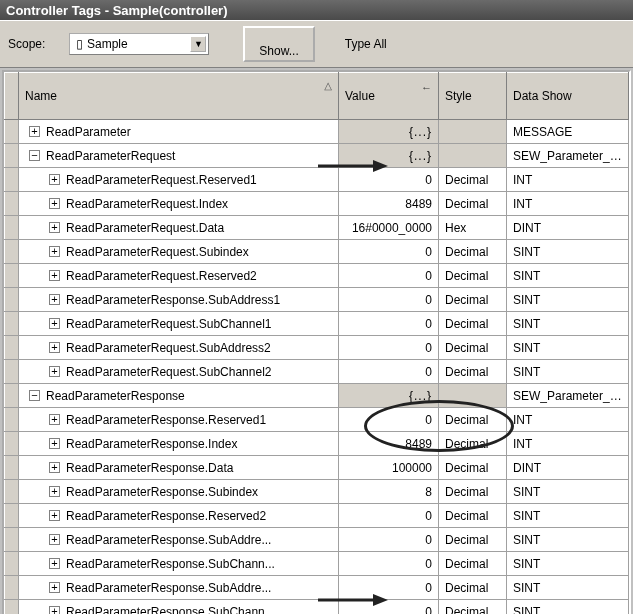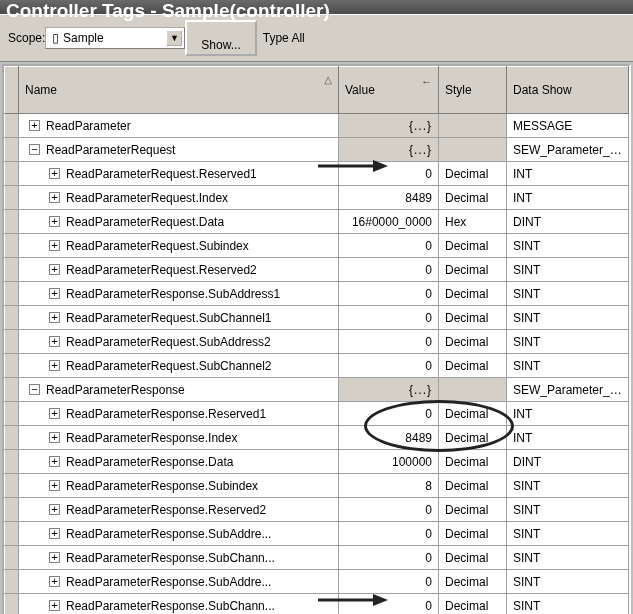--- a/index.html
+++ b/index.html
@@ -9,35 +9,35 @@
     font-size: 12px;
     background: #c0c0c0;
     width: 633px;
     height: 614px;
     overflow: hidden;
     position: relative;
   }
   .titlebar {
     background: linear-gradient(#6a6a6a, #4a4a4a);
     color: #fff;
-    height: 14px;
+    height: 20px;
     line-height: 22px;
     padding: 0 6px;
     font-weight: bold;
-    font-size: 19px;
+    font-size: 13px;
   }
   .toolbar {
     background: #d4d0c8;
     border-top: 1px solid #fff;
     border-bottom: 1px solid #808080;
     height: 48px;
     display: flex;
     align-items: center;
     padding: 0 8px;
-    gap: 0;
+    gap: 24px;
   }
   .toolbar label { color: #000; }
   .scope-select {
     display: inline-flex;
     align-items: center;
     background: #fff;
     border: 1px inset #fff;
     border-right-color: #808080;
     border-bottom-color: #808080;
     height: 22px;
@@ -57,20 +57,21 @@
     font-size: 9px;
   }
   .win-btn {
     height: 24px;
     padding: 16px 14px;
     background: #d4d0c8;
     border: 2px outset #fff;
     font-family: inherit;
     font-size: 12px;
     cursor: pointer;
+    margin-left: 10px;
   }
   .showall {
     padding: 0 6px;
     color: #000;
   }
   .grid-wrap {
     border: 2px inset #fff;
     margin: 2px;
     background: #d4d0c8;
     height: 553px;

